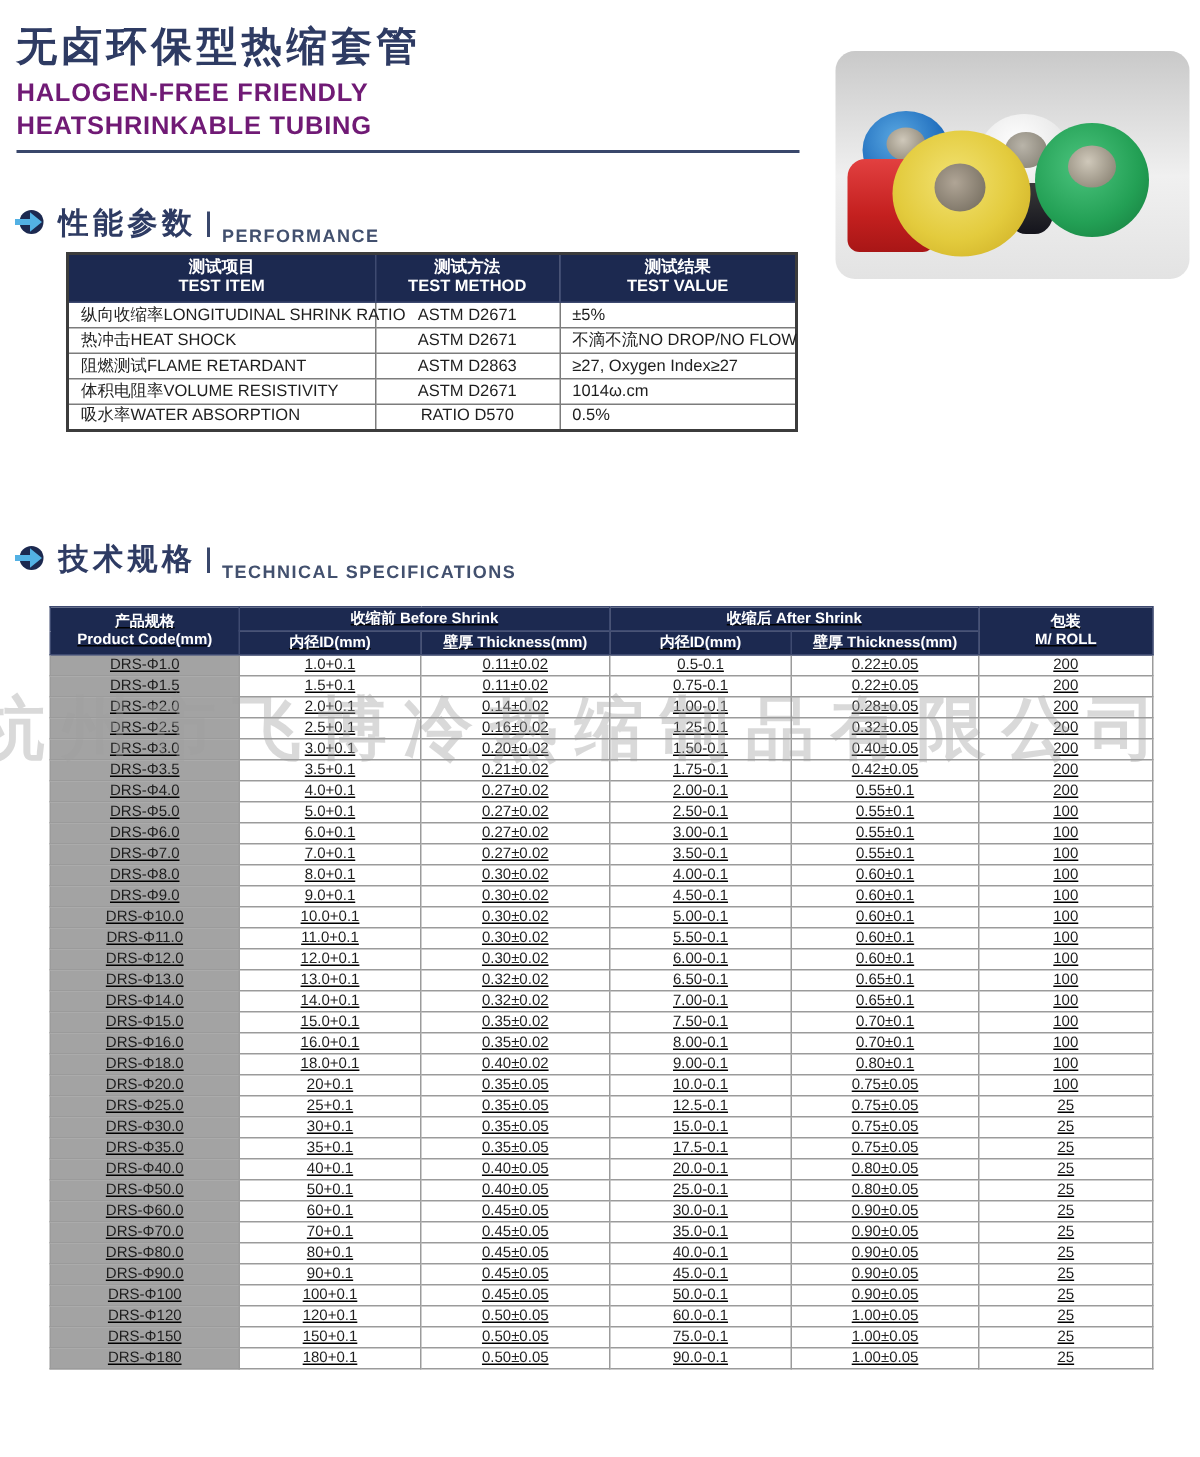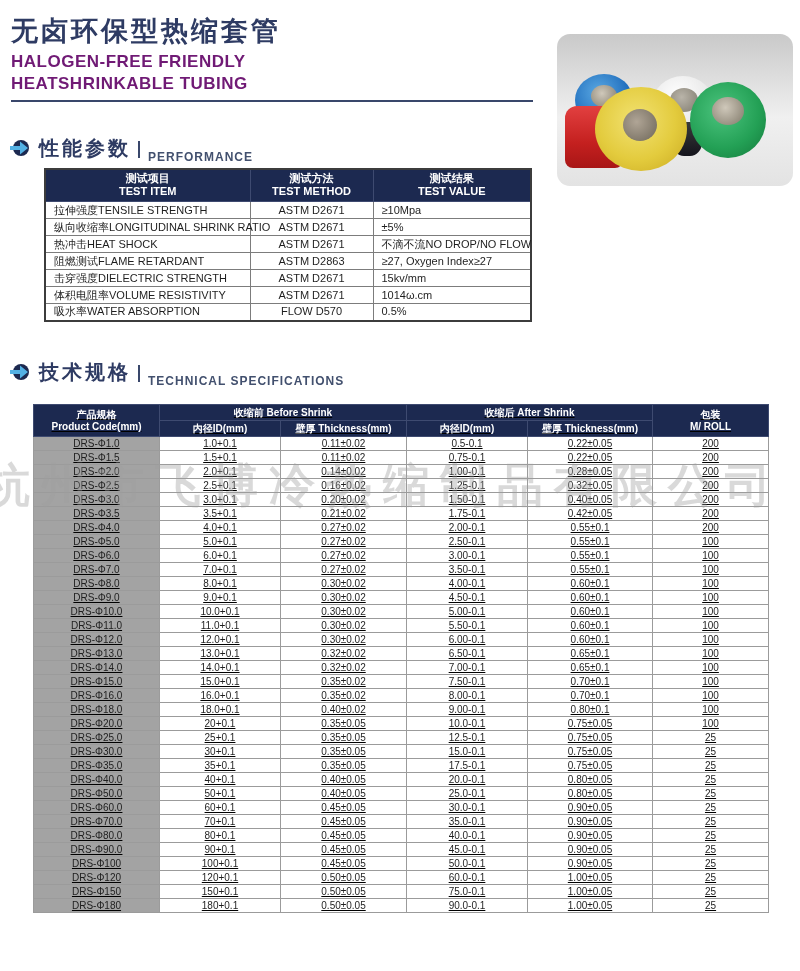--- a/index.html
+++ b/index.html
@@ -126,52 +126,42 @@
         <span>TEST METHOD</span>
       </th>
       <th class="col-value">
         <span>测试结果</span>
         <span>TEST VALUE</span>
       </th>
     </tr>
   </thead>
   <tbody>
       <tr>
-        <td class="al">拉伸强度TENSILE STRENGTH</td>
-        <td class="ac">ASTM D2671</td>
-        <td class="al">≥10Mpa</td>
-      </tr>
-      <tr>
         <td class="al">纵向收缩率LONGITUDINAL SHRINK RATIO</td>
         <td class="ac">ASTM D2671</td>
         <td class="al">±5%</td>
       </tr>
       <tr>
         <td class="al">热冲击HEAT SHOCK</td>
         <td class="ac">ASTM D2671</td>
         <td class="al">不滴不流NO DROP/NO FLOW</td>
       </tr>
       <tr>
         <td class="al">阻燃测试FLAME RETARDANT</td>
         <td class="ac">ASTM D2863</td>
         <td class="al">≥27, Oxygen Index≥27</td>
       </tr>
       <tr>
-        <td class="al">击穿强度DIELECTRIC STRENGTH</td>
-        <td class="ac">ASTM D2671</td>
-        <td class="al">15kv/mm</td>
-      </tr>
-      <tr>
         <td class="al">体积电阻率VOLUME RESISTIVITY</td>
         <td class="ac">ASTM D2671</td>
         <td class="al">1014ω.cm</td>
       </tr>
       <tr>
         <td class="al">吸水率WATER ABSORPTION</td>
-        <td class="ac">FLOW D570</td>
+        <td class="ac">RATIO D570</td>
         <td class="al">0.5%</td>
       </tr>
     </tbody>
 </table>
 
 <div class="sec-head sec-tech">
   <svg class="icon-arrow" width="20" height="20" viewBox="0 0 20 20">
     <circle cx="11" cy="10" r="8" fill="#1c2950"></circle>
     <path d="M0 8 h10 v-4.5 l8 6.5 -8 6.5 v-4.5 H0 z" fill="#53b1e4"></path>
   </svg>

